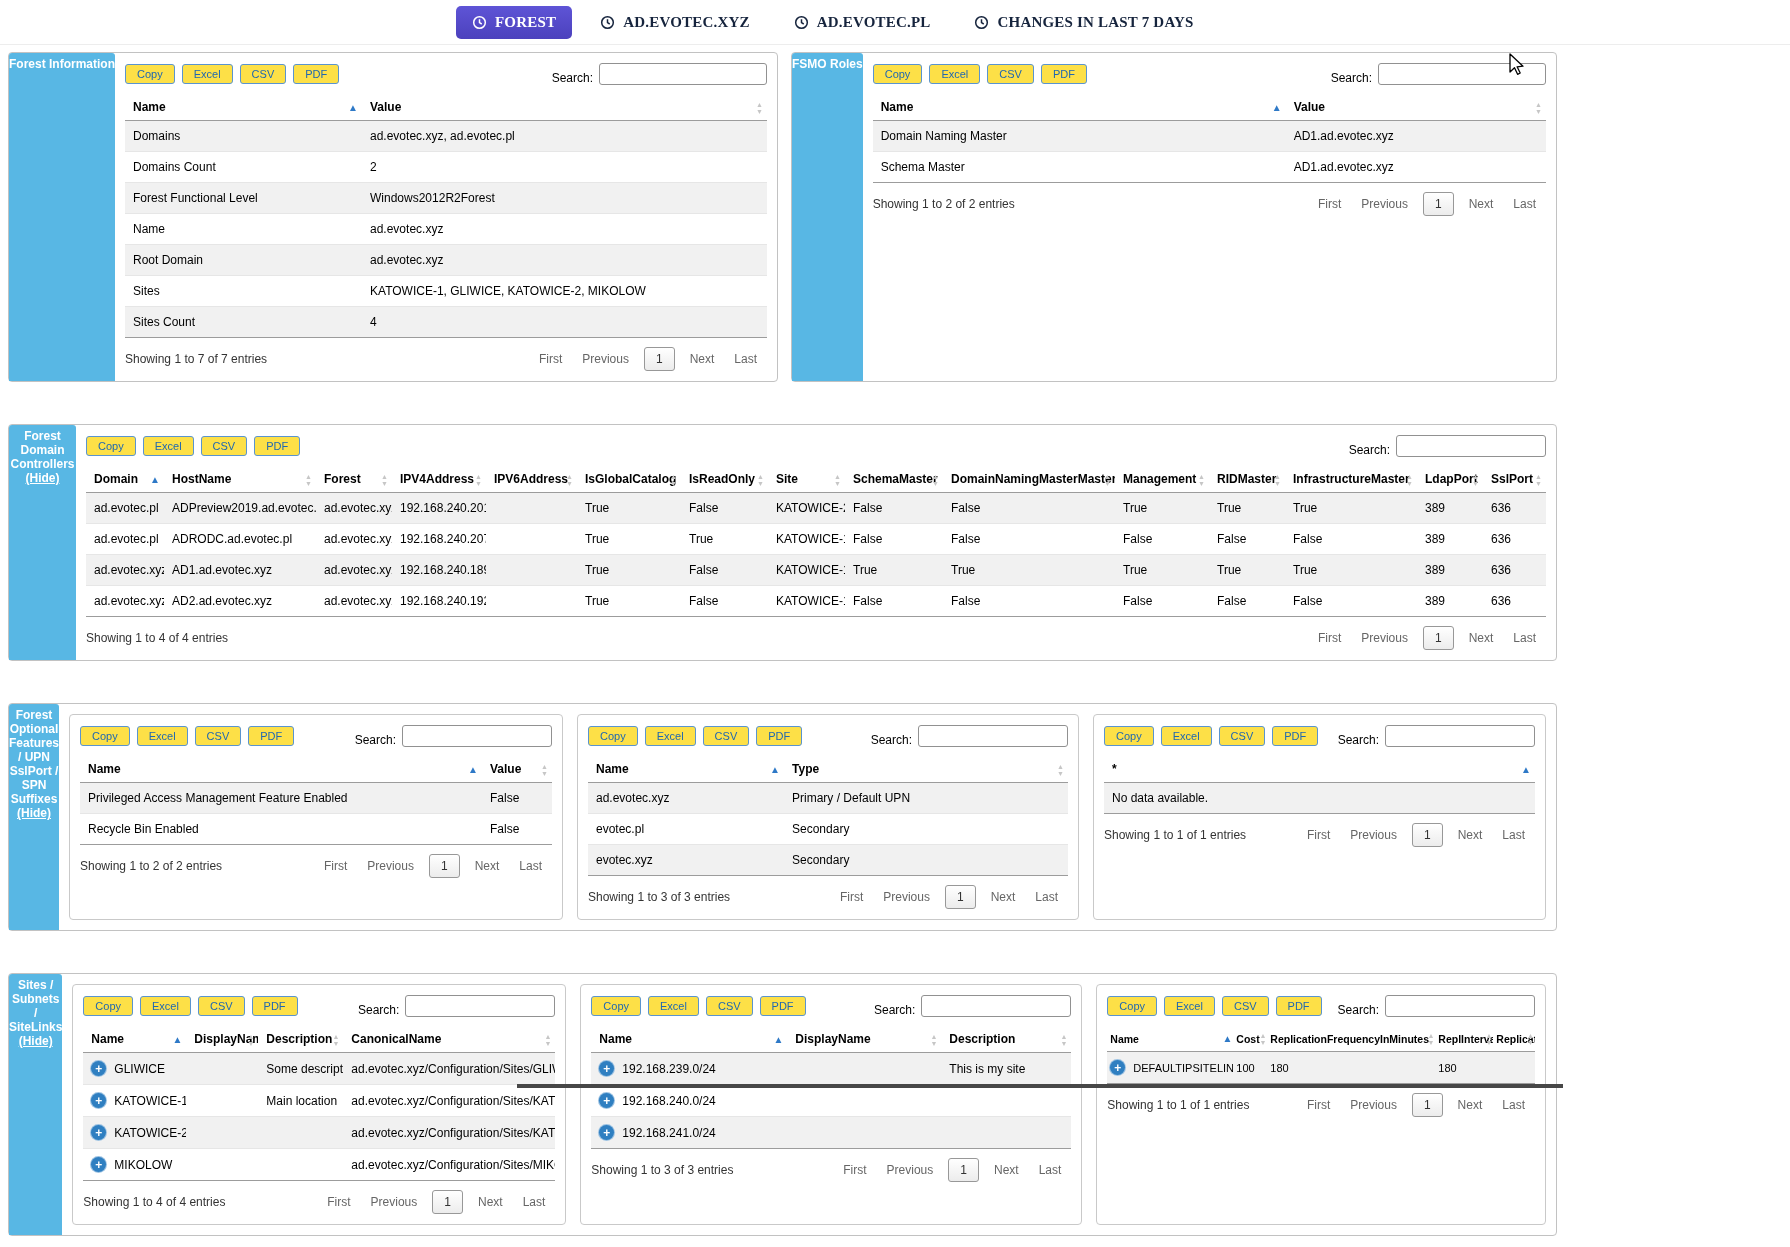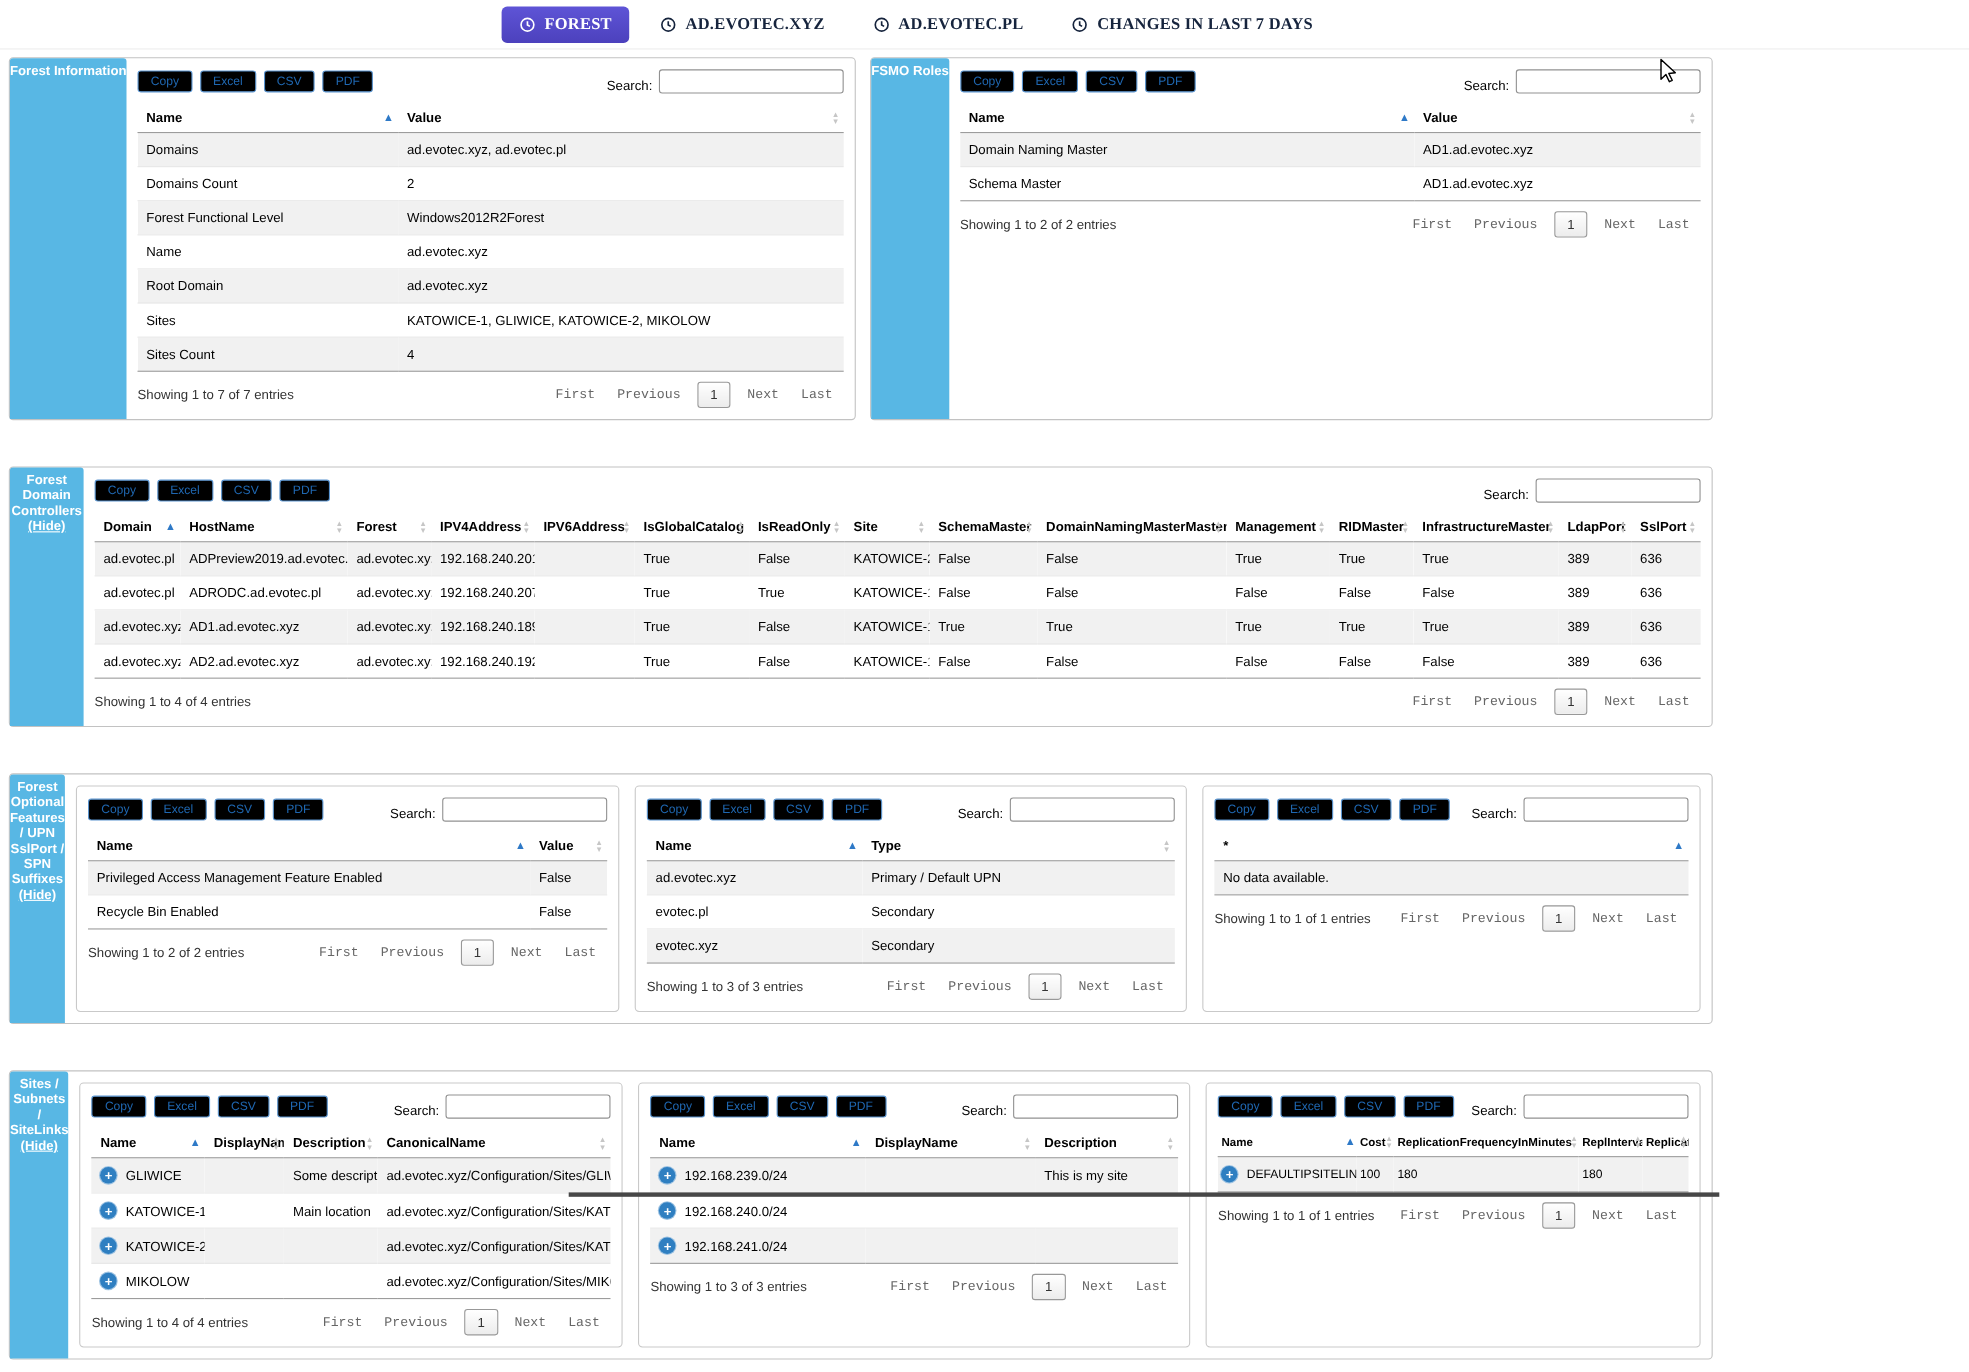--- a/index.html
+++ b/index.html
@@ -22,42 +22,42 @@
 .hide-link { color:#fff; text-decoration:underline; cursor:pointer; }
 .panel-body { padding:10px; flex:1; display:flex; flex-direction:column; }
 .multi { display:flex; gap:14px; padding:10px; align-items:stretch; }
 .subpanel { border:1px solid #c9c9c9; border-radius:4px; padding:10px; display:flex; flex-direction:column; background:#fff; }
 .sp-a { width:494px; flex:none; }
 .sp-b { width:502px; flex:none; }
 .sp-c { flex:1; }
 
 
 .toolbar { display:flex; align-items:center; margin-bottom:10px; }
-.btn { font-family:"Liberation Sans",sans-serif; font-size:11px; color:#1f67b1; background:#000000; border:1px solid #5a94cf; border-radius:3px; padding:3px 11px; margin-right:7px; cursor:pointer; }
+.btn { font-family:"Liberation Sans",sans-serif; font-size:11px; color:#1f67b1; background:#fde047; border:1px solid #5a94cf; border-radius:3px; padding:3px 11px; margin-right:7px; cursor:pointer; }
 .searchbox { margin-left:auto; display:flex; align-items:flex-end; font-size:12px; }
 .searchbox .slabel { margin-right:6px; }
 .searchbox input { width:168px; height:22px; border:1px solid #919191; border-radius:3px; padding:0 6px; font:12px "Liberation Sans",sans-serif; }
 .subpanel .searchbox input { width:150px; }
 
 
 table.dt { width:100%; border-collapse:collapse; table-layout:fixed; }
 .dt th { position:relative; text-align:left; font-weight:700; font-size:12px; padding:5px 16px 6px 8px; border-bottom:1px solid #9c9c9c; cursor:pointer; white-space:nowrap; overflow:hidden; }
 .dt td { font-size:12px; padding:8px 8px; border-bottom:1px solid #e6e6e6; white-space:nowrap; overflow:hidden; }
 .dt tbody tr:nth-child(odd) td { background:#f1f1f1; }
 .dt tbody tr:last-child td { border-bottom:1px solid #9c9c9c; }
 .sorters { position:absolute; right:4px; top:50%; transform:translateY(-50%); display:flex; flex-direction:column; font-size:7px; line-height:7px; color:#c6c6c6; }
 .sorters.on { font-size:10px; line-height:10px; color:#2e79c7; }
 .dt.small th { font-size:10.5px; padding:6px 10px 6px 3px; }
 .dt.small td { font-size:11px; padding:8px 3px; }
 .dt.small .sorters { right:1px; }
 
 
 .dt-footer { display:flex; align-items:center; margin-top:9px; font-size:12px; color:#333; }
 .pager { margin-left:auto; display:flex; align-items:center; }
-.pager .pg { color:#666; padding:4px 10px; cursor:pointer;font-family:Liberation Mono, monospace; }
+.pager .pg { color:#666; padding:4px 10px; cursor:pointer; }
 .pager .cur { border:1px solid #989898; border-radius:3px; background:linear-gradient(180deg,#fff,#ececec); padding:4px 11px; margin:0 5px; color:#333; cursor:pointer; }
 
 
 .expand { display:inline-flex; align-items:center; justify-content:center; width:15px; height:15px; border-radius:50%; background:#2f7fc1; color:#fff; font-size:12px; font-weight:700; line-height:1; margin-right:8px; box-shadow:0 0 0 1px #9cc2e2; vertical-align:middle; cursor:pointer; flex:none; }
 .namecell { display:flex; align-items:center; }
 .cursor { position:absolute; left:1503px; top:52px; z-index:50; pointer-events:none; }
 .bottom-divider { position:absolute; left:517px; top:1084px; width:1046px; height:4px; background:#474747; }
 </style>
 </head>
 <body>

